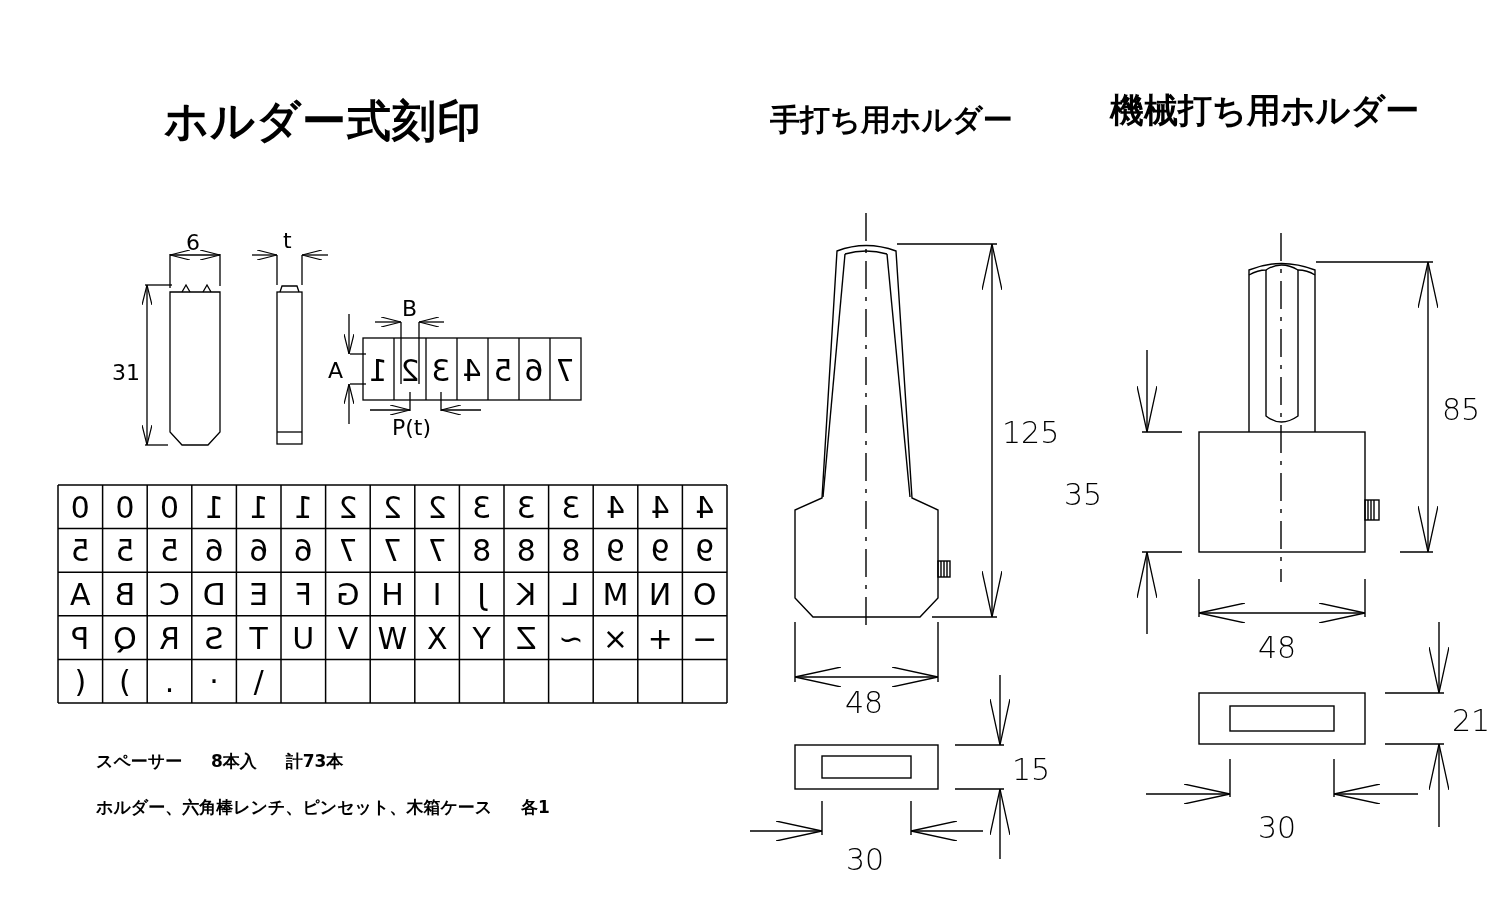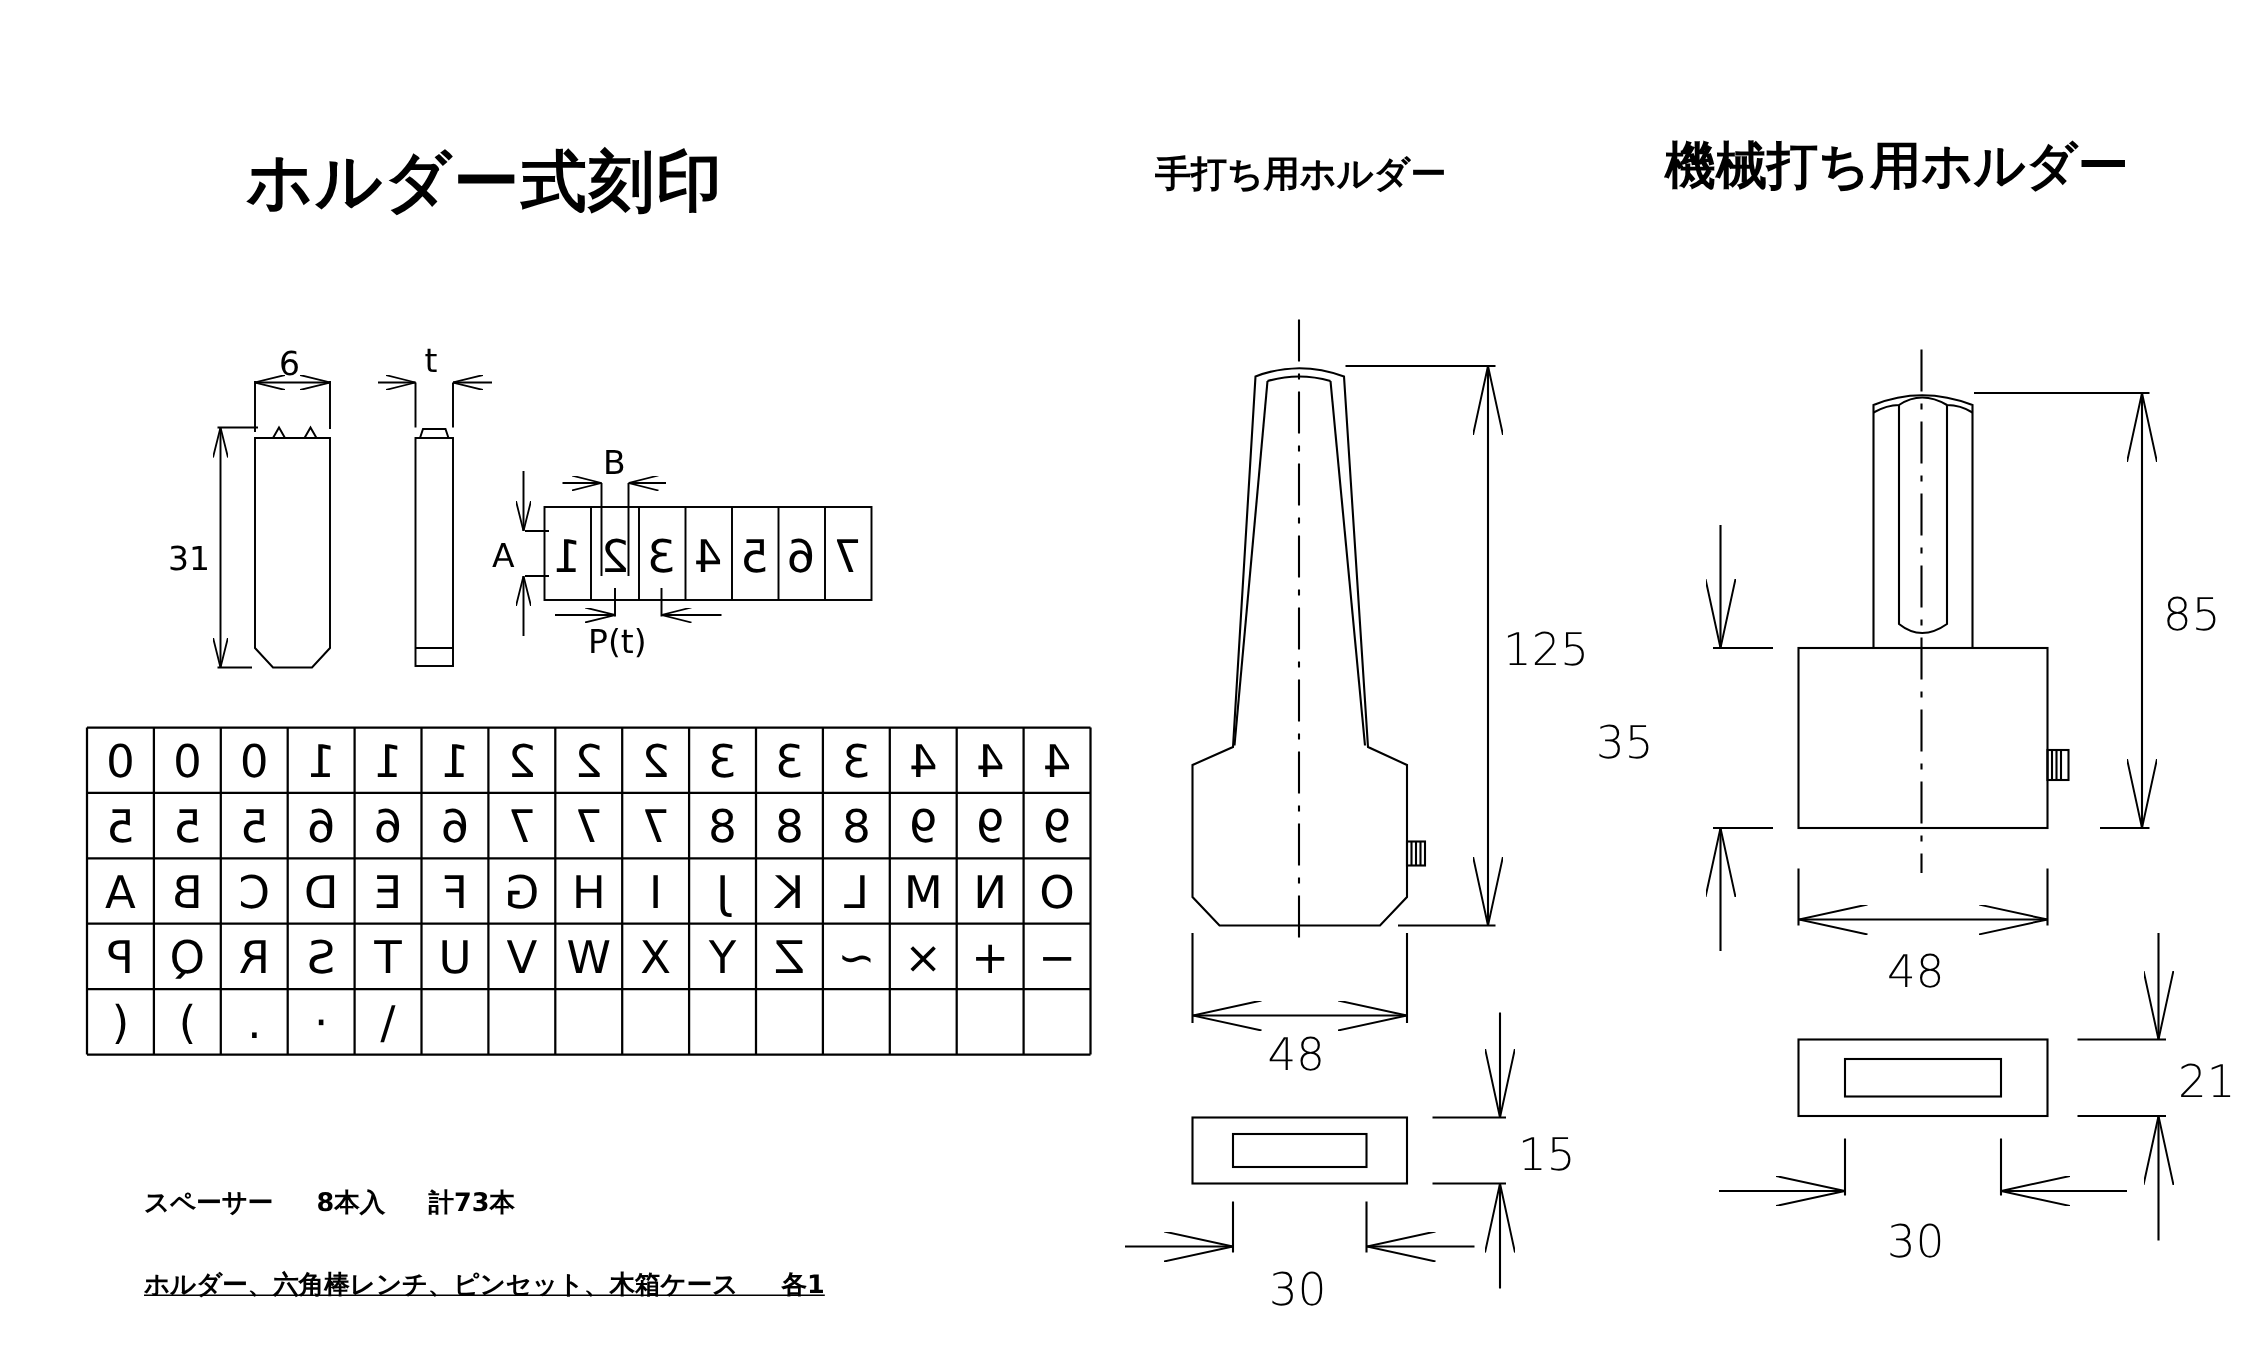--- a/index.html
+++ b/index.html
@@ -1,23 +1,23 @@
 <!DOCTYPE html>
 <html><head>
   <meta charset="utf-8">
   <style>
     html, body { margin: 0; padding: 0; background: #ffffff; }
     body { width: 1500px; height: 900px; position: relative; overflow: hidden; font-family: "DejaVu Sans", sans-serif; color: #000; }
     .title { position: absolute; font-family: "DejaVu Sans", sans-serif; font-weight: bold; color: #000; white-space: nowrap; }
     #title-main { left: 164px; top: 92px; font-size: 44px; letter-spacing: 1px; }
-    #title-hand { left: 770px; top: 100px; font-size: 24px; }
+    #title-hand { left: 770px; top: 100px; font-size: 30px; }
     #title-machine { left: 1110px; top: 88px; font-size: 34px; }
     .note { position: absolute; font-family: "DejaVu Sans", sans-serif; font-weight: bold; font-size: 17px; white-space: pre; }
-    #note-spacer { left: 96px; top: 750px; margin-top: 40px; }
-    #note-accessories { left: 96px; top: 845px; text-decoration: underline; }
+    #note-spacer { left: 96px; top: 750px; }
+    #note-accessories { left: 96px; top: 796px; }
     svg#drawing { position: absolute; left: 0; top: 0; }
     svg text { font-family: "DejaVu Sans", sans-serif; }
     .dim { font-size: 30px; font-weight: 300; fill: #000; }
     .dim-sm { font-size: 22px; fill: #000; }
     .grid-ch { font-size: 30px; fill: #000; }
   </style>
 </head>
 <body>
 
 <div id="title-main" class="title">ホルダー式刻印</div>

